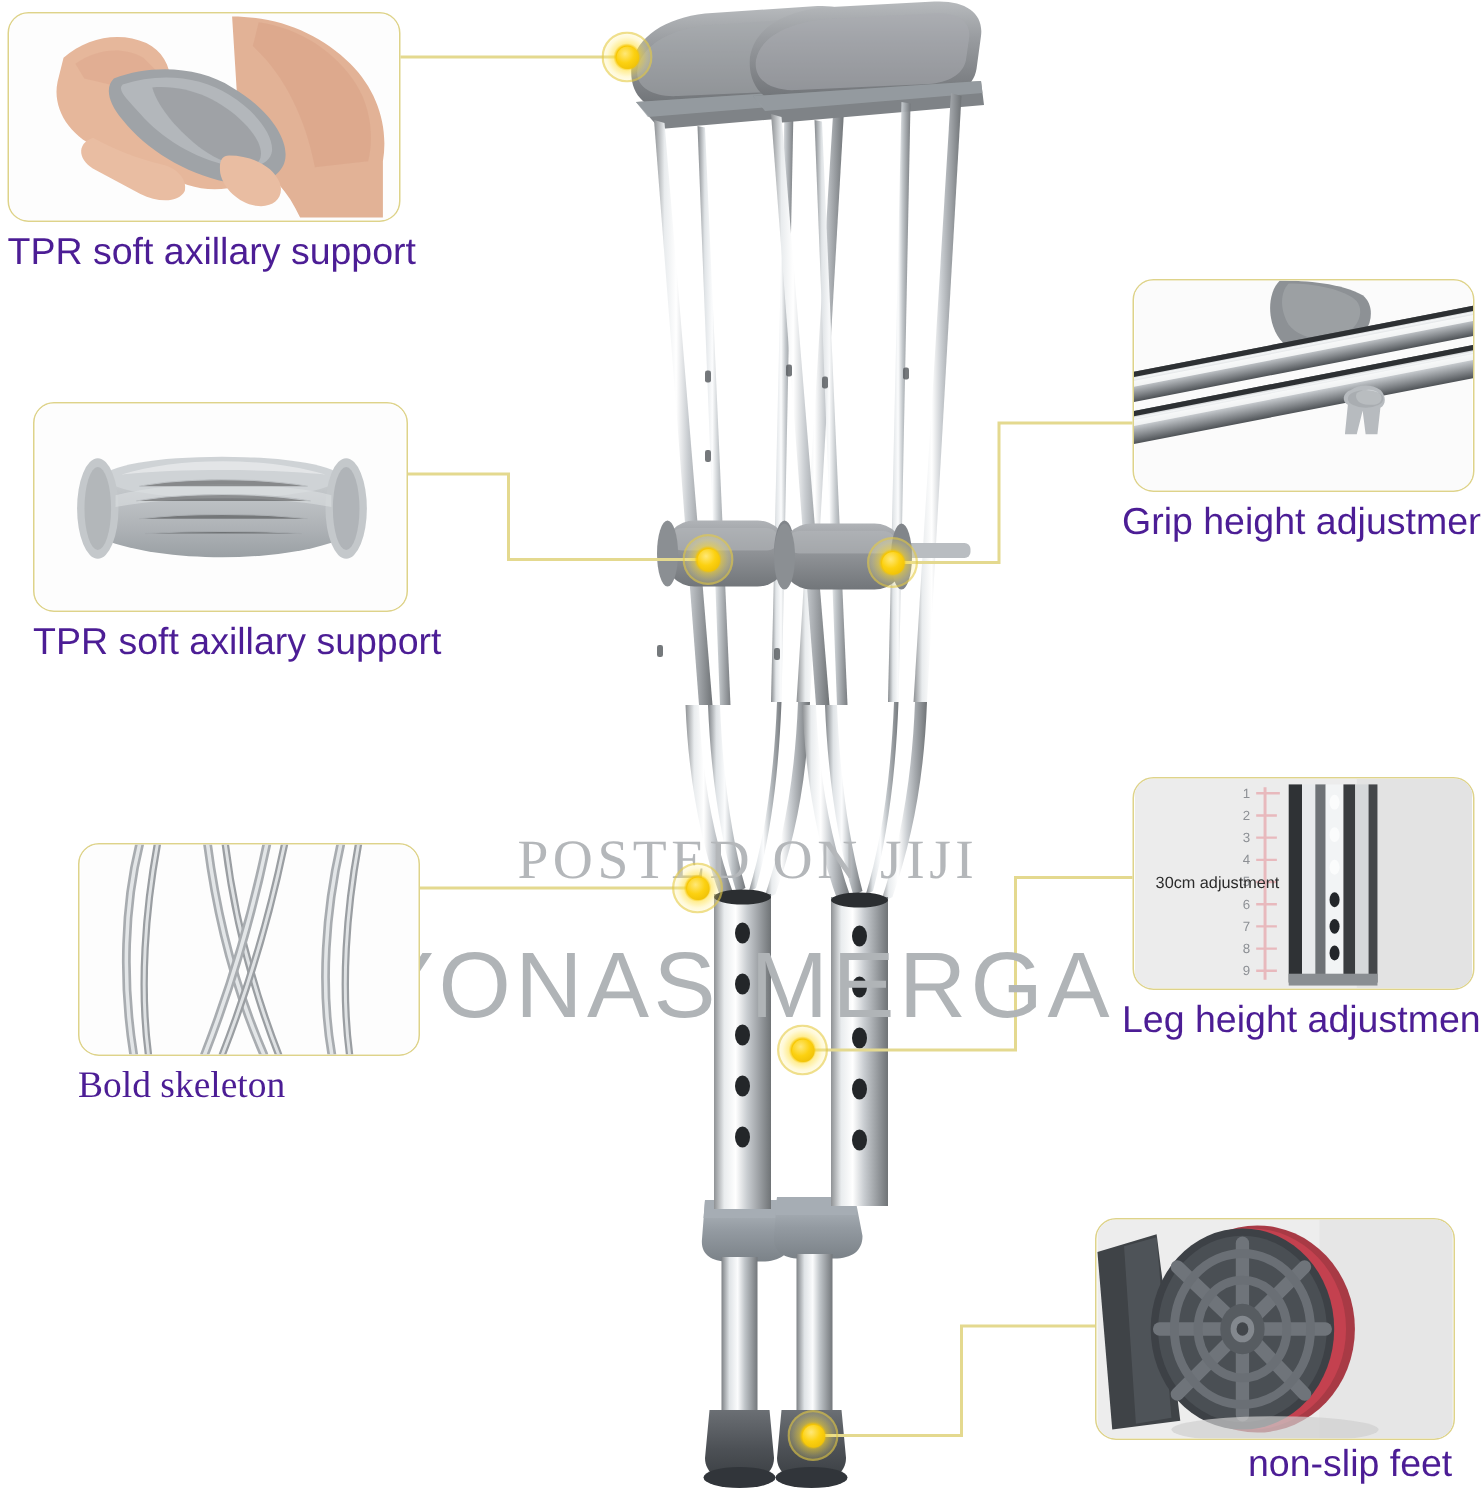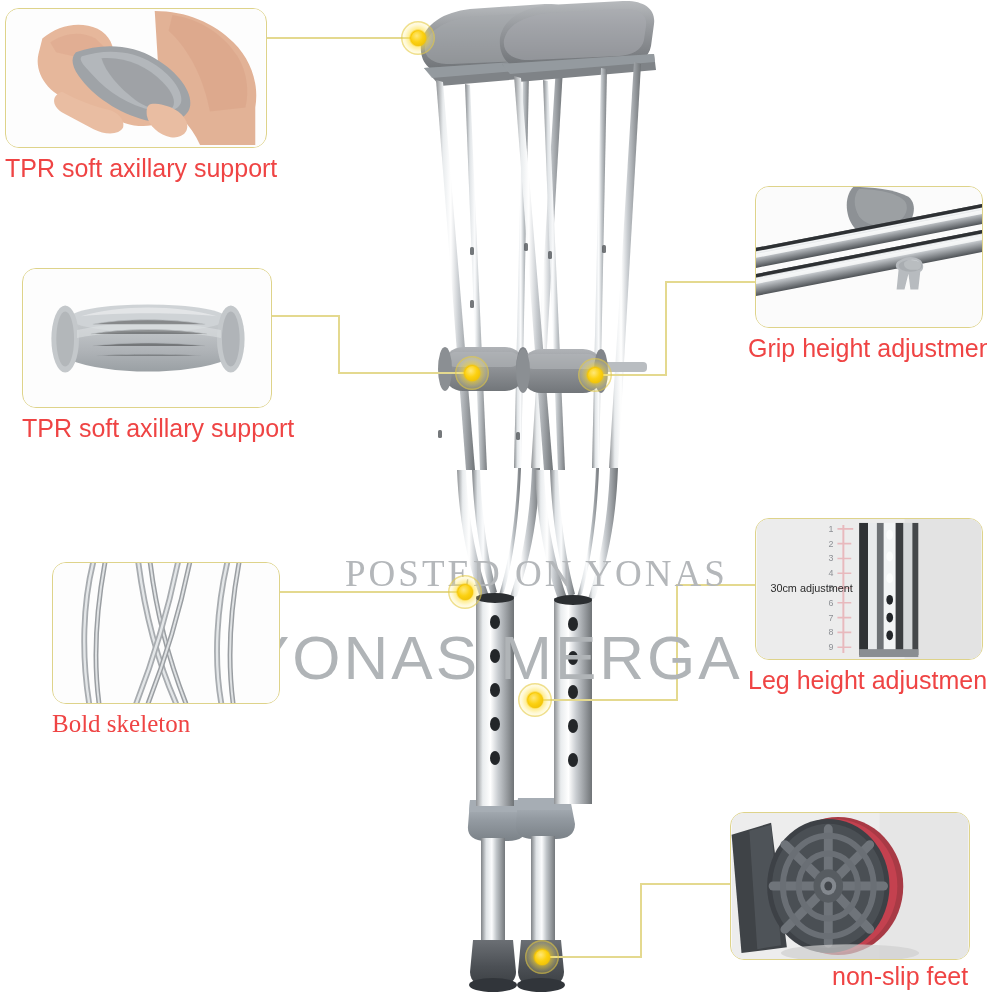--- a/index.html
+++ b/index.html
@@ -35,21 +35,21 @@
     position:absolute;
     border:1.6px solid #ded38a;
     border-radius:14px;
     background:#ffffff;
     box-sizing:border-box;
     overflow:hidden;
   }
   .clabel{
     position:absolute;
     font-size:25px;
-    color:#ef4444;
+    color:#4c1d95;
     white-space:nowrap;
     font-family:"Liberation Sans", sans-serif;
   }
 
   
   .hotspot{
     position:absolute;z-index:6;
     width:34px;height:34px;margin-left:-17px;margin-top:-17px;
     border-radius:50%;
     background:radial-gradient(circle at 50% 50%,
@@ -221,21 +221,21 @@
     <g fill="none" stroke="#e4d98f" stroke-width="2">
       <path d="M267 38 L418 38"></path>
       <path d="M272 316 L339 316 L339 373 L472 373"></path>
       <path d="M280 592 L465 592"></path>
       <path d="M595 375 L666 375 L666 282 L755 282"></path>
       <path d="M535 700 L677 700 L677 585 L755 585"></path>
       <path d="M542 957 L641 957 L641 884 L730 884"></path>
     </g>
   </svg>
 
-  <div class="watermark" id="wm-top">POSTED ON YONAS</div>
+  <div class="watermark" id="wm-top">POSTED ON JIJI</div>
   <div class="watermark" id="wm-bottom">YONAS MERGA</div>
 
   <div class="callout">
     <div class="cbox" style="left:5px;top:8px;width:262px;height:140px;">
       <svg class="thumb" viewBox="0 0 262 140">
         <rect width="262" height="140" fill="#fdfdfd"></rect>
 
         <path d="M150 2 C182 2 210 14 230 34 C248 52 256 76 252 100 L252 138 L196 138
                  C186 116 172 104 156 98 L150 2 Z" fill="#e2b296"></path>
         <path d="M168 6 C196 10 220 26 234 48 C244 64 246 84 242 100 L206 104

